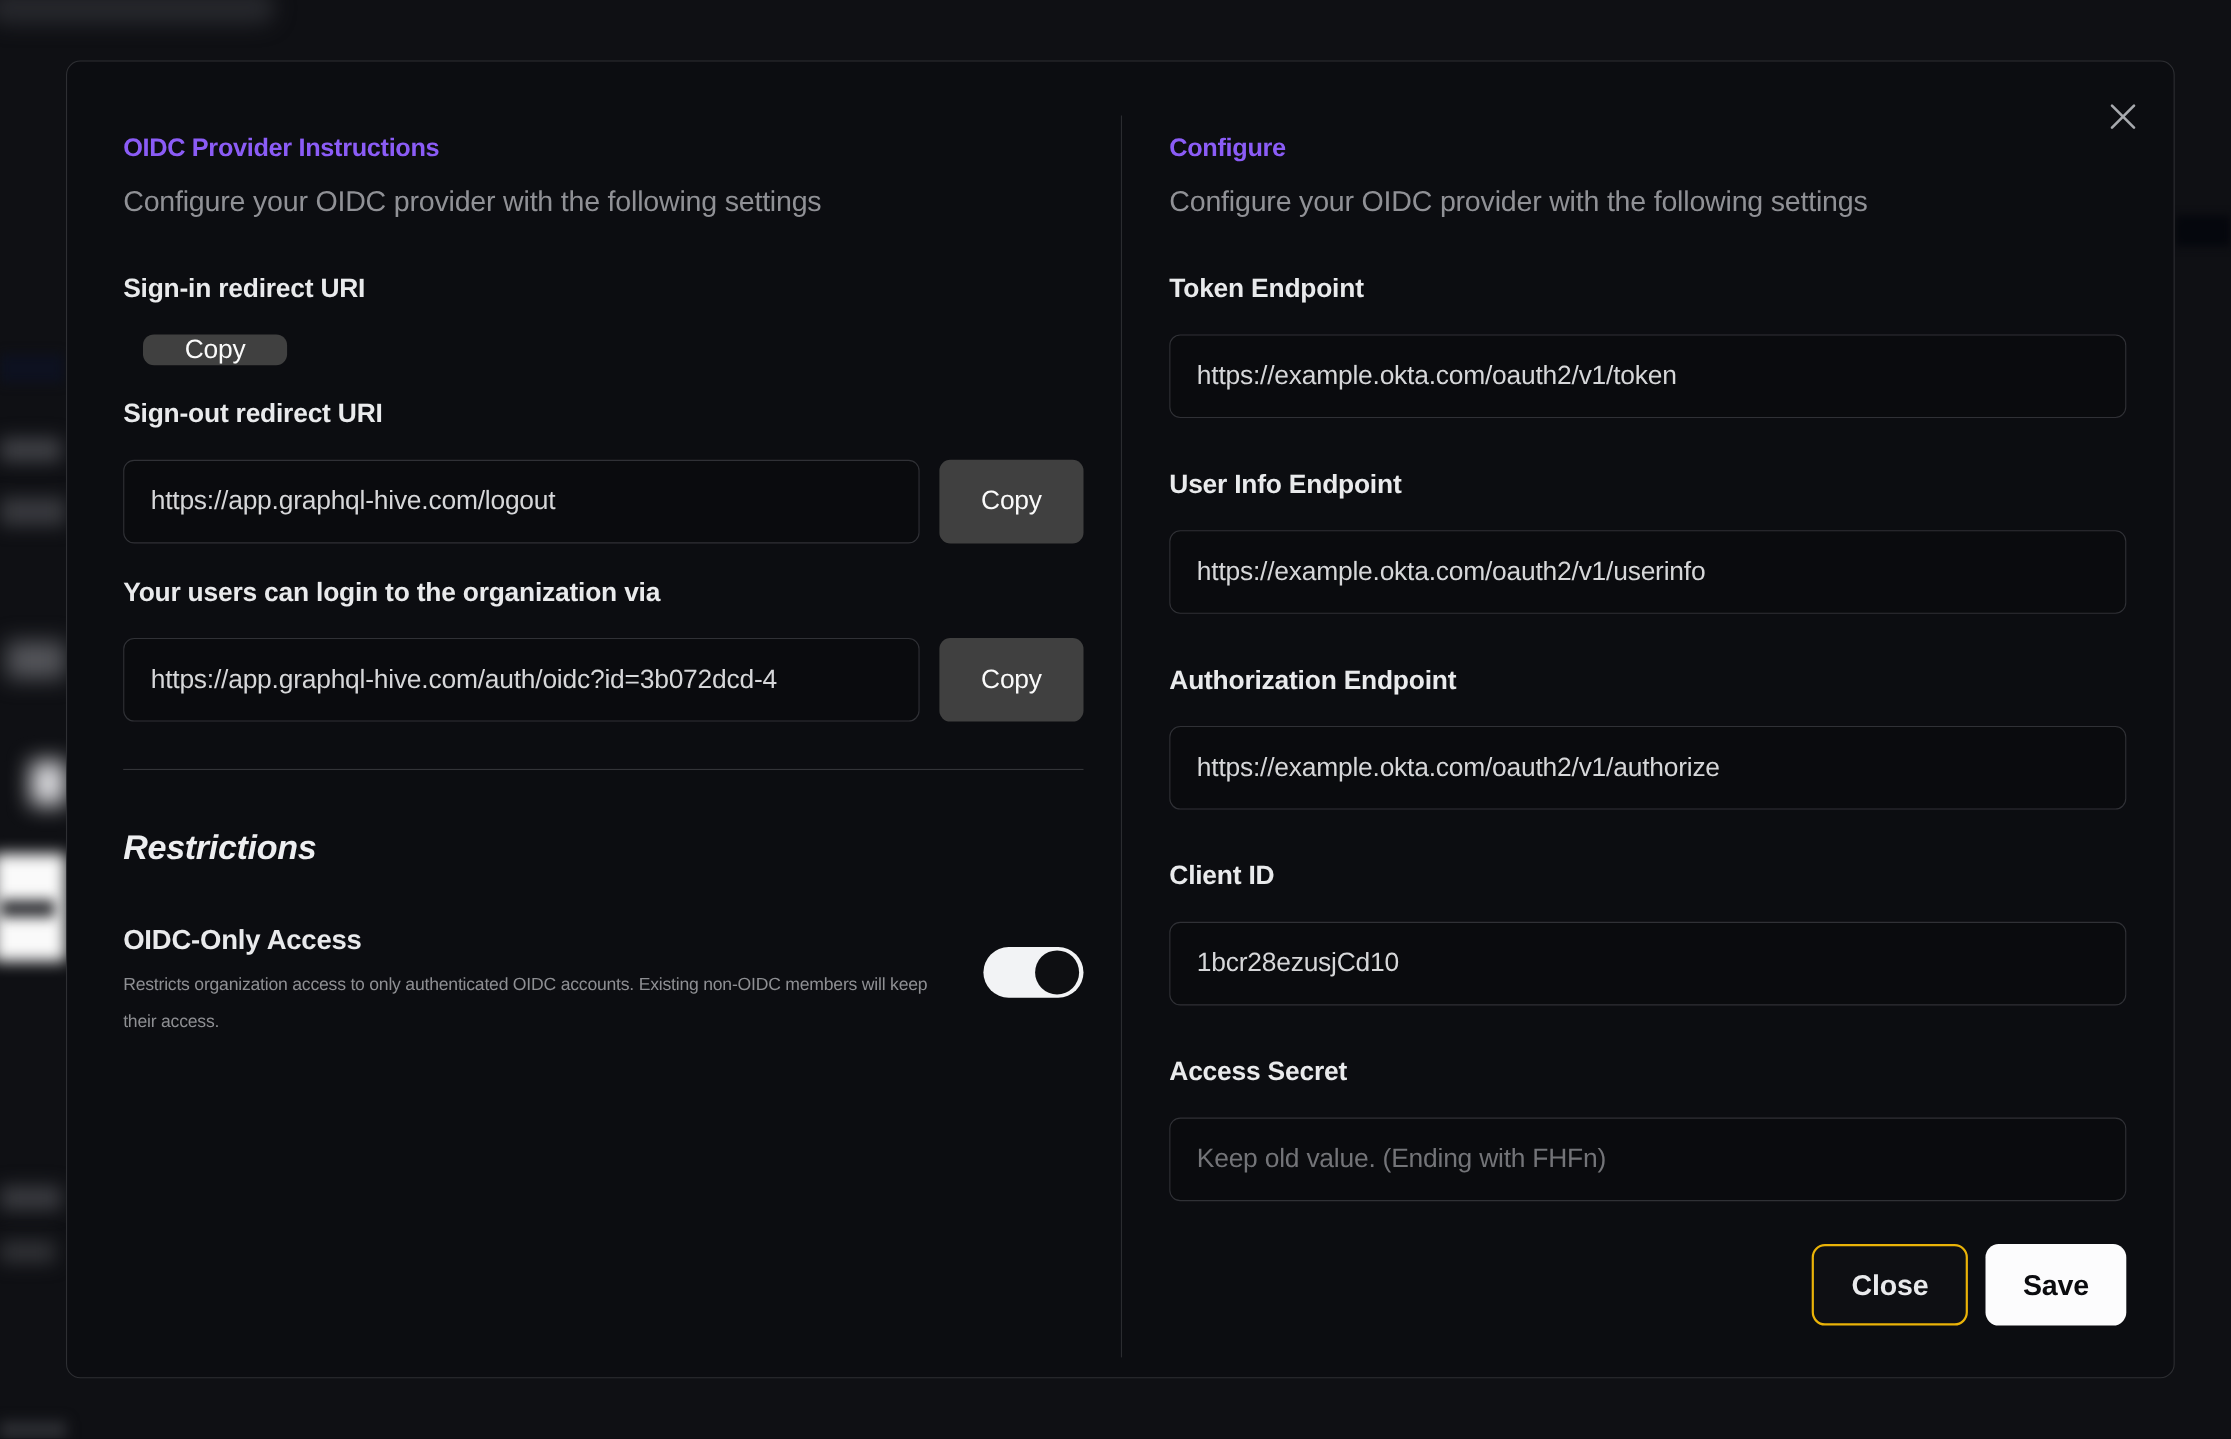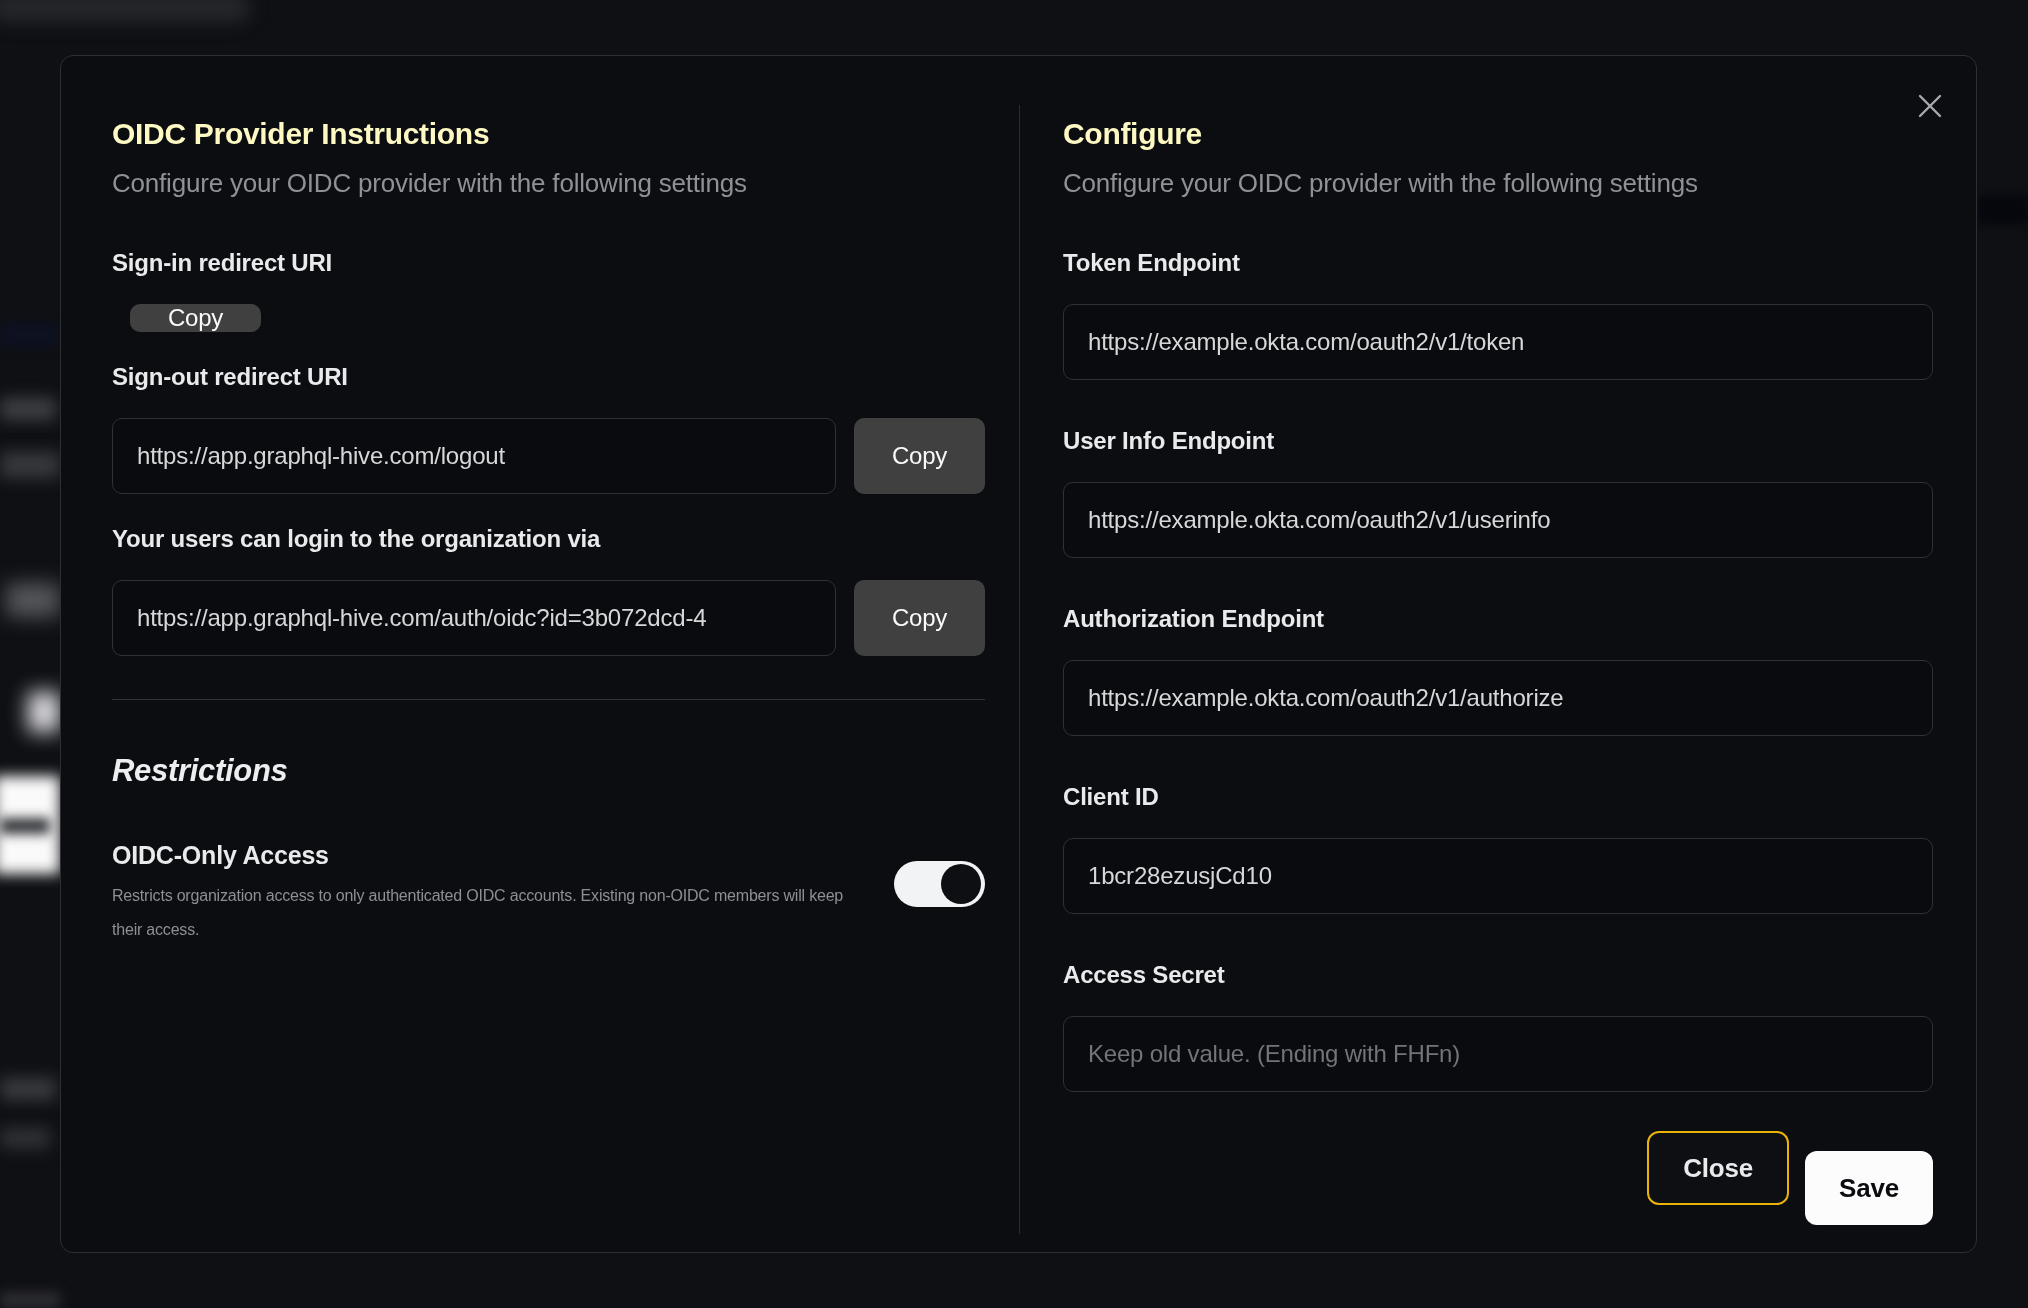--- a/index.html
+++ b/index.html
@@ -41,22 +41,22 @@
   .col-left  { flex: 0 0 873px; }
   .col-right { flex: 1; }
 
   .vdivider {
     flex: 0 0 1px;
     background: #2b2c30;
     margin: 49px 43px 18px 34px;
   }
 
   h2.dialog-title {
-    font-size: 30px; font-weight: 600; line-height: 40px;
-    letter-spacing: -0.3px; color: #fef9c3;
+    font-size: 23px; font-weight: 600; line-height: 40px;
+    letter-spacing: -0.3px; color: #8b5cf6;
   }
   p.subtitle {
     margin-top: 12px;
     font-size: 26px; line-height: 34px;
     color: #909196; letter-spacing: -0.2px;
   }
 
   .field-label {
     font-size: 24px; font-weight: 600; line-height: 30px;
     color: #e9eaec; letter-spacing: -0.2px;
@@ -147,21 +147,20 @@
   }
   .btn-close {
     background: #0e0f13;
     border: 2px solid #eab308;
     color: #e9eaec;
   }
   .btn-save {
     background: #fcfcfd;
     border: none;
     color: #0b0c0f;
-    margin-top: 20px;
   }
 </style>
 </head>
 <body>
 
 <div class="backdrop">
   <div class="frag" style="left:-10px;top:-8px;width:260px;height:30px;background:#26272c;border-radius:15px;filter:blur(9px);"></div>
   <div class="frag" style="left:0;top:322px;width:58px;height:26px;background:#0d1120;filter:blur(5px);"></div>
   <div class="frag" style="left:0;top:398px;width:56px;height:22px;background:#3f4045;filter:blur(8px);"></div>
   <div class="frag" style="left:0;top:452px;width:60px;height:26px;background:#38393e;filter:blur(8px);"></div>

